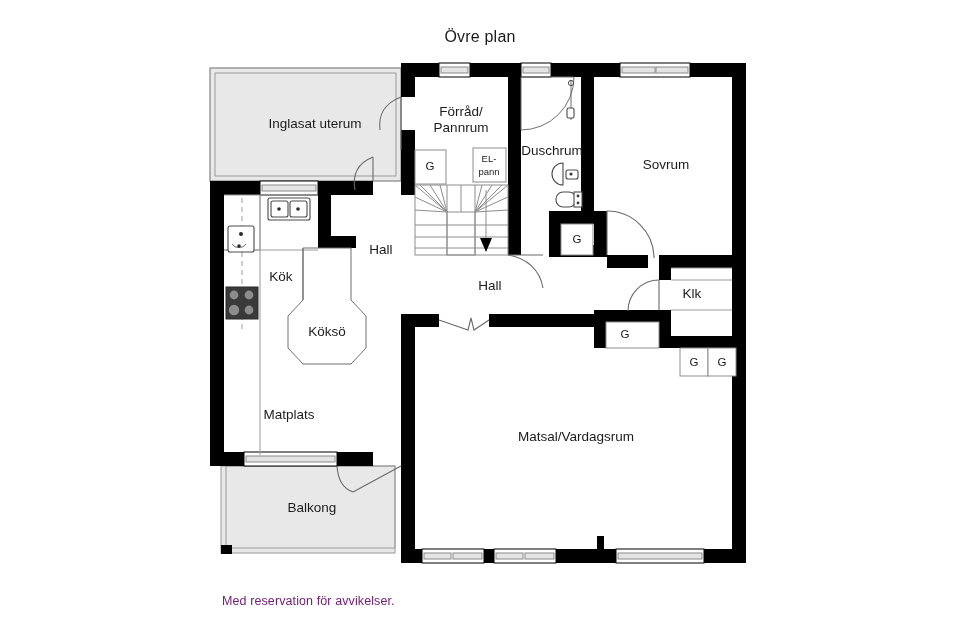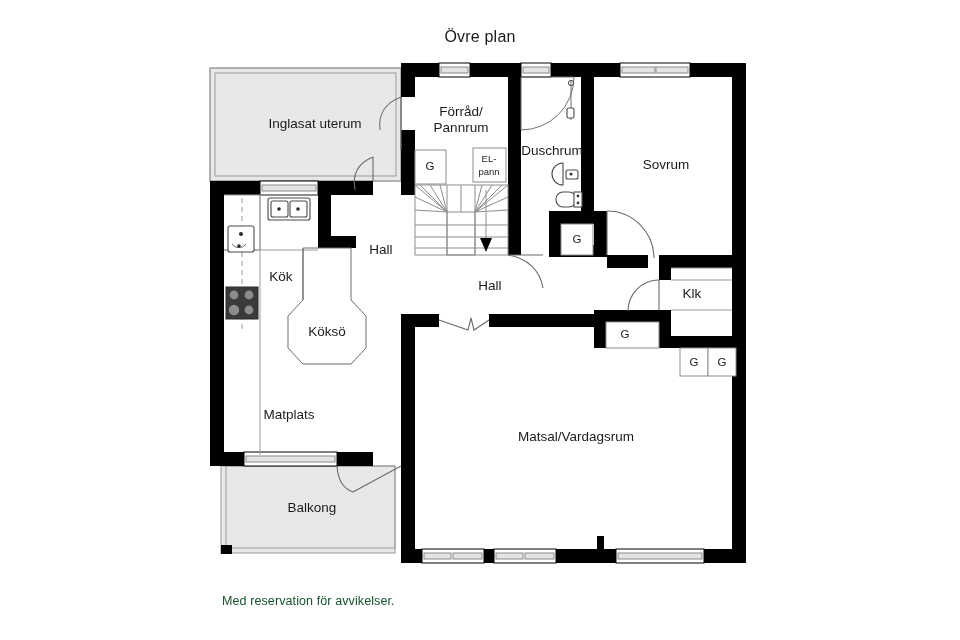--- a/index.html
+++ b/index.html
@@ -28,21 +28,21 @@
     text-align: center;
     font-size: 16px;
     color: #1b1b1b;
     letter-spacing: 0.2px;
   }
   .footer {
     position: absolute;
     left: 222px;
     top: 594px;
     font-size: 12.5px;
-    color: #14532d;
+    color: #701a75;
     letter-spacing: 0.1px;
   }
   svg { display: block; }
   .rlabel {
     font-family: "Liberation Sans", sans-serif;
     font-size: 13.5px;
     fill: #1b1b1b;
     text-anchor: middle;
     dominant-baseline: middle;
   }

